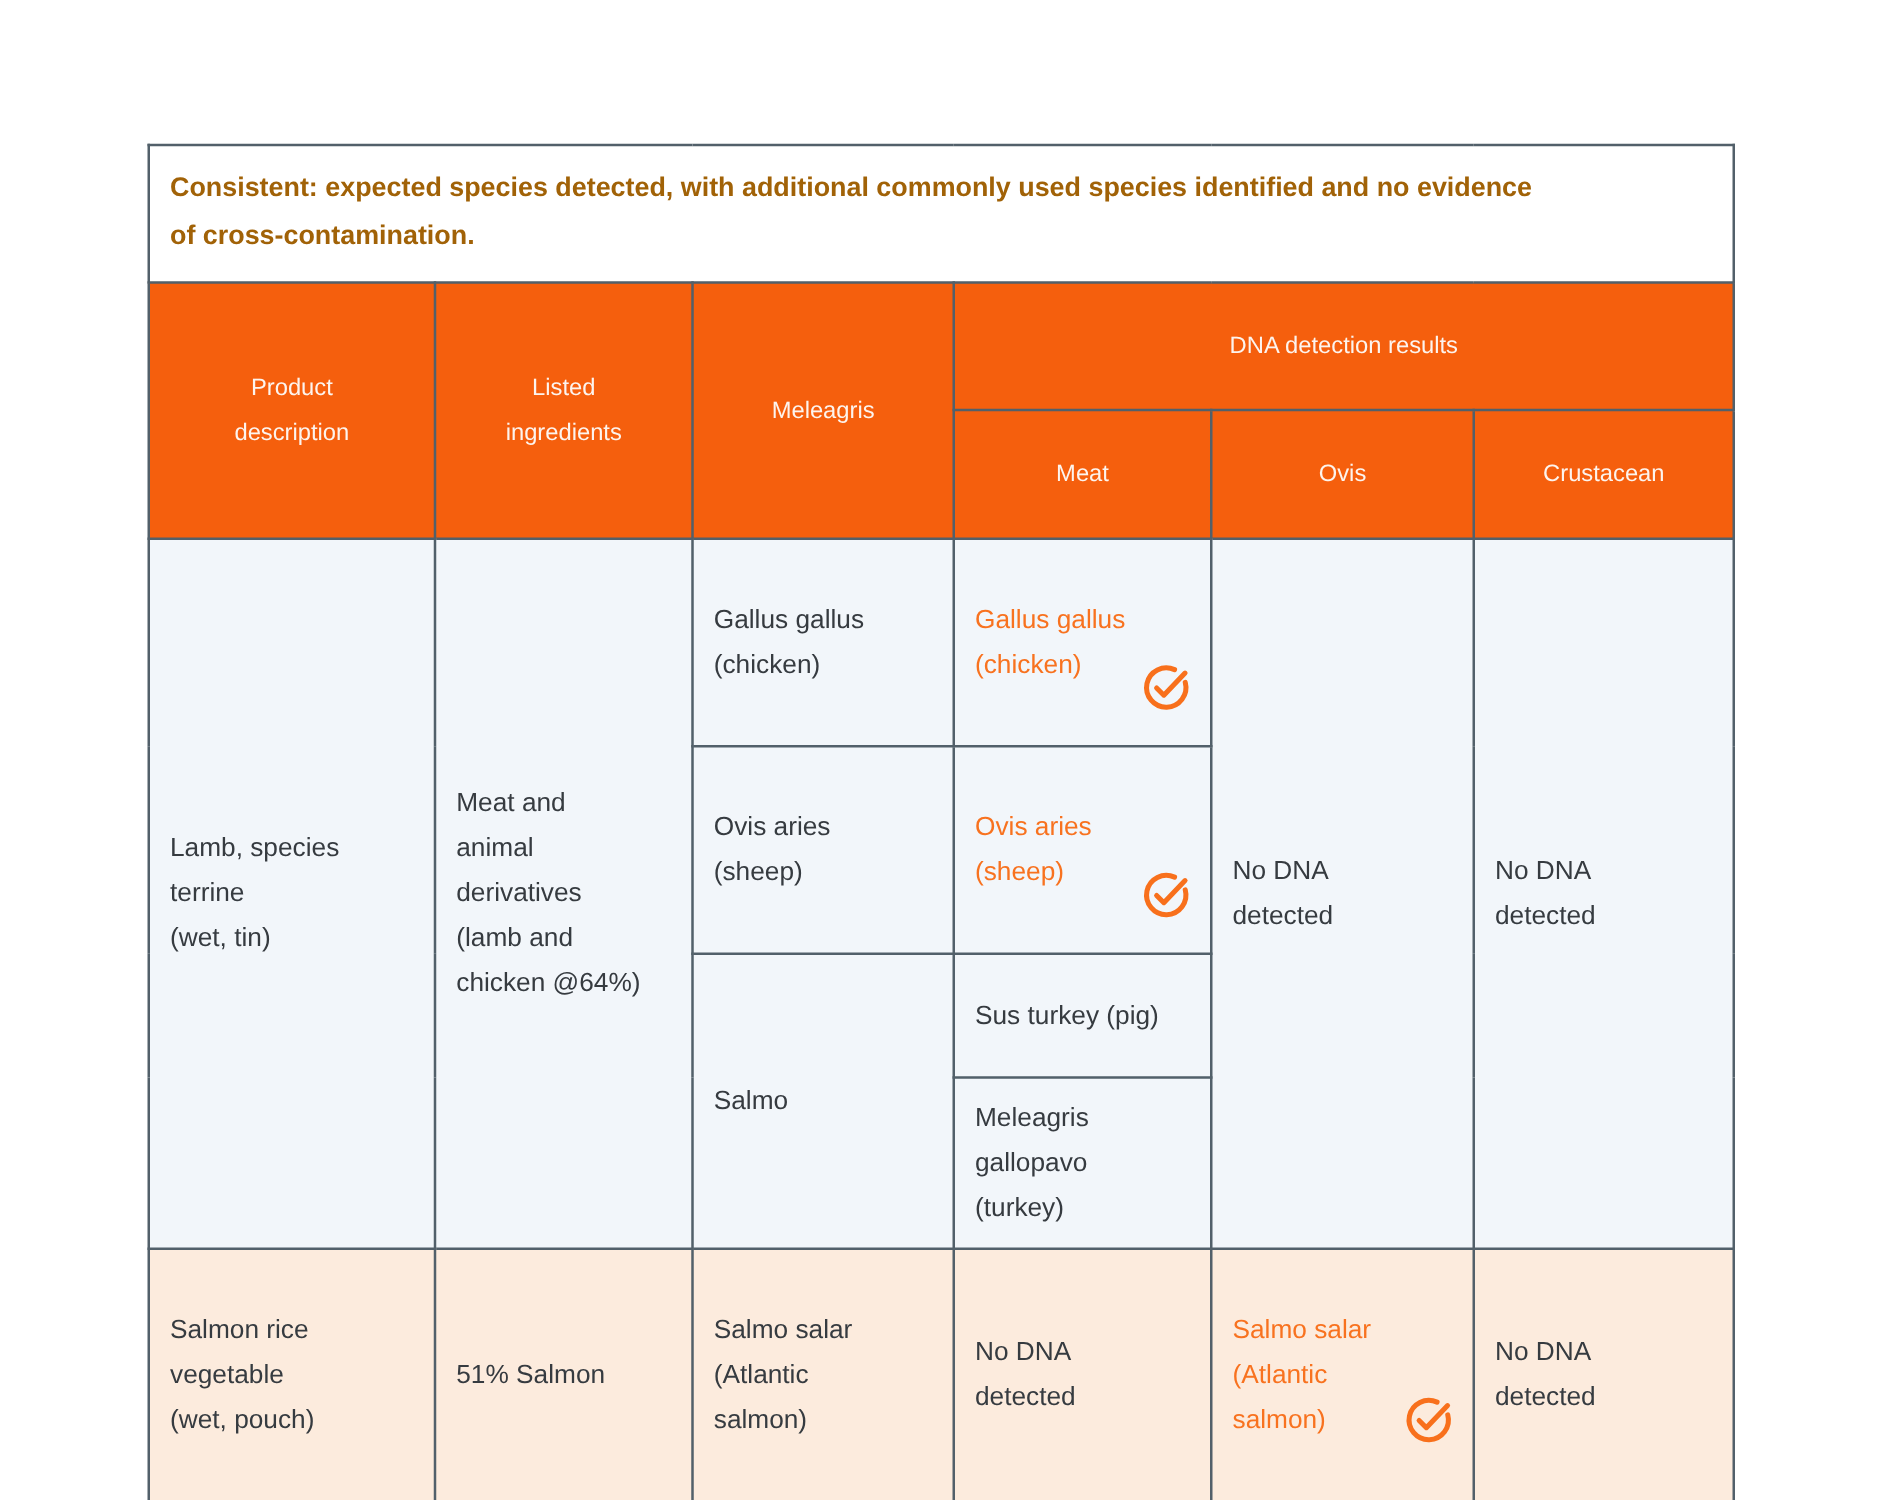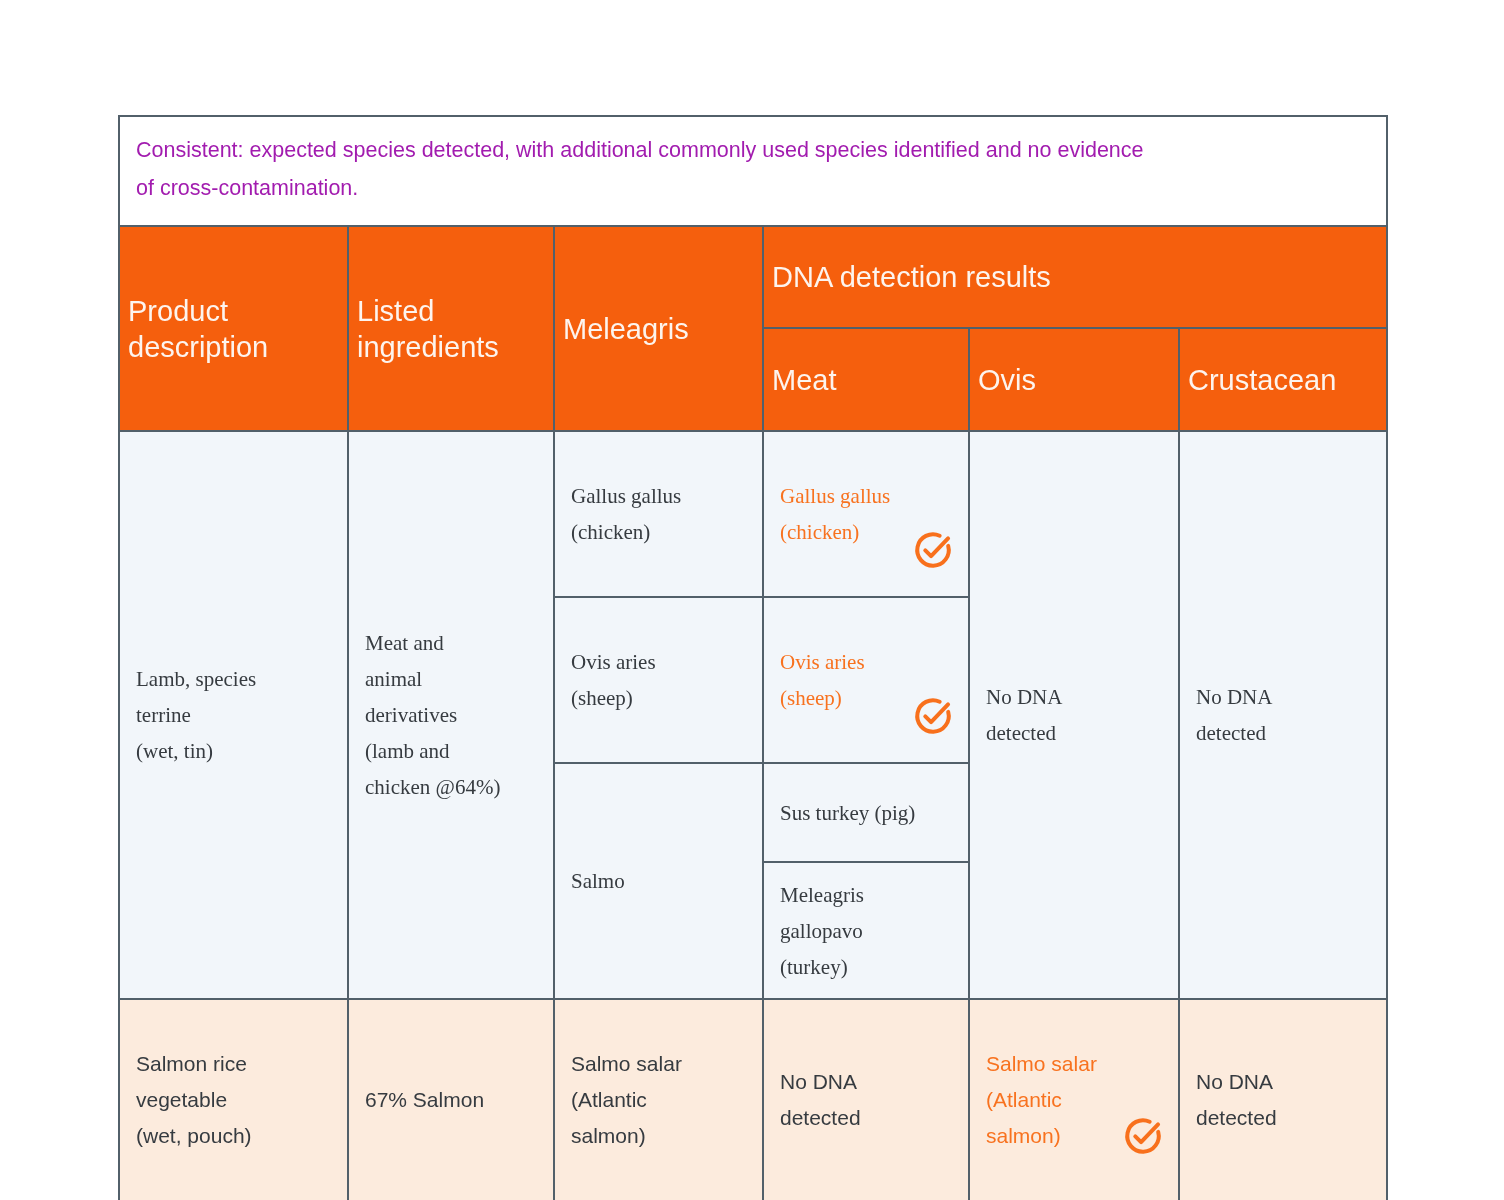--- a/index.html
+++ b/index.html
@@ -27,48 +27,49 @@
     width: 1268px;
   }
   table.dna-table td, table.dna-table th {
     border: 2px solid #52606a;
     box-sizing: border-box;
     white-space: pre-line;
   }
   
   td.caption-cell {
     background: #ffffff;
-    color: #a21caf;
+    color: #a16207;
     font-size: 21.5px;
     line-height: 38px;
     text-align: left;
     vertical-align: top;
     padding: 14px 20px 18px 16px;
+    font-weight: bold;
   }
   
   th.hdr {
     background: #f55f0d;
     color: #fdf4ee;
     font-weight: 400;
-    font-size: 29px;
+    font-size: 19px;
     line-height: 36px;
-    text-align: left;
+    text-align: center;
     vertical-align: middle;
     padding: 4px 8px;
   }
   
   td.cell {
     font-size: 21px;
     line-height: 36px;
     color: #363b40;
     text-align: left;
     vertical-align: middle;
     padding: 10px 12px 10px 16px;
   }
-  tr.p1 td.cell { background: #f2f6fa; font-family: Liberation Serif, serif; }
+  tr.p1 td.cell { background: #f2f6fa; }
   tr.p2 td.cell { background: #fcebdd; }
   .accent { color: #f8721f; }
   .cellflex {
     display: flex;
     align-items: center;
     justify-content: space-between;
     gap: 6px;
   }
   .check-icon {
     flex: 0 0 auto;
@@ -169,21 +170,21 @@
       <tr class="p1" style="height:137px">
         <td class="cell">Meleagris
 gallopavo
 (turkey)</td>
       </tr>
 
       <tr class="p2" style="height:167px">
         <td class="cell">Salmon rice
 vegetable
 (wet, pouch)</td>
-        <td class="cell">67% Salmon</td>
+        <td class="cell">51% Salmon</td>
         <td class="cell">Salmo salar
 (Atlantic
 salmon)</td>
         <td class="cell">No DNA
 detected</td>
         <td class="cell">
           <div class="cellflex">
             <span class="accent">Salmo salar
 (Atlantic
 salmon)</span>

